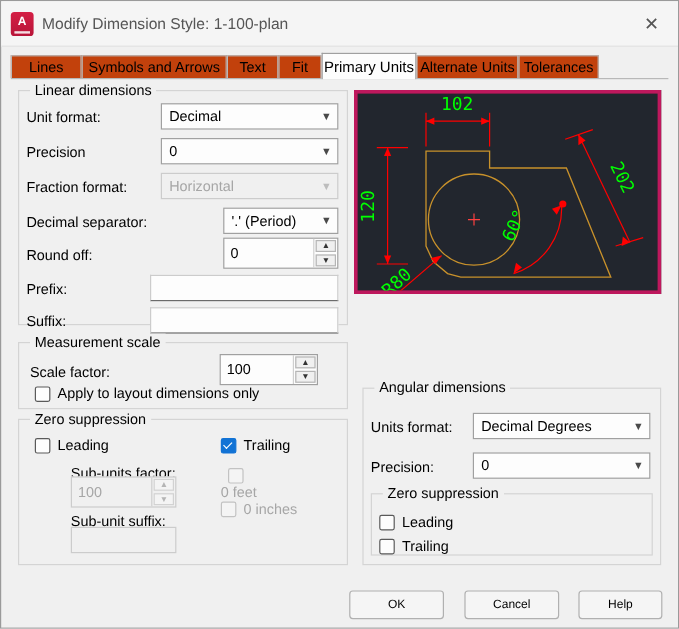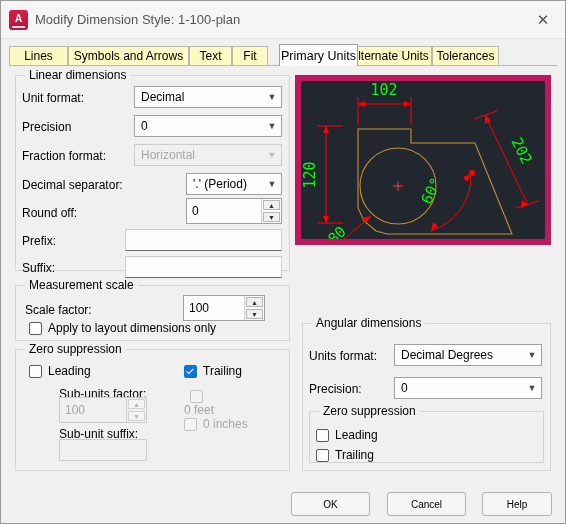--- a/index.html
+++ b/index.html
@@ -48,35 +48,34 @@
     position:absolute; right:0; top:0; width:44px; height:37px;
     display:flex; align-items:center; justify-content:center;
     color:#555; font-size:15px; cursor:default;
   }
   
   #tabstrip {
     position:absolute; left:8px; top:43px; width:548px; height:21px;
   }
   .tab {
     position:absolute; top:2px; height:19px;
-    background:#fef9c3;
+    background:#c2410c;
     border:1px solid #b8b8b8;
     border-bottom:none;
     display:flex; align-items:center; justify-content:center;
     padding:0 7px;
     font-size:12px; color:#000;
     white-space:nowrap;
   }
   .tab.active {
     top:0; height:22px;
     background:#fdfdfd;
     border-color:#a0a0a0;
     z-index:5;
     font-size:12.5px;
-    margin-left:11px;
   }
   #tab-underline {
     position:absolute; left:8px; top:64px; width:548px; height:1px;
     background:#b8b8b8;
   }
   
   .group {
     position:absolute;
     border:1px solid #d4d4d4;
     background:transparent;
@@ -175,21 +174,21 @@
     content:"";
     width:6px; height:3px;
     border-left:1.6px solid #fff; border-bottom:1.6px solid #fff;
     transform:rotate(-45deg) translate(0px,-1px);
   }
   .cbox.disabled { color:#a6a6a6; }
   .cbox.disabled .box { border-color:#c2c2c2; background:#f4f4f4; }
   
   #preview {
     position:absolute; left:294px; top:74px; width:256px; height:170px;
-    border:6px solid #be185d;
+    border:3px solid #be185d;
     background:#22262e;
     overflow:hidden;
   }
   #preview svg { display:block; }
   
   .btn {
     position:absolute; height:24px; top:491px;
     background:#f5f5f5;
     border:1px solid #b0b0b0;
     border-radius:3px;

